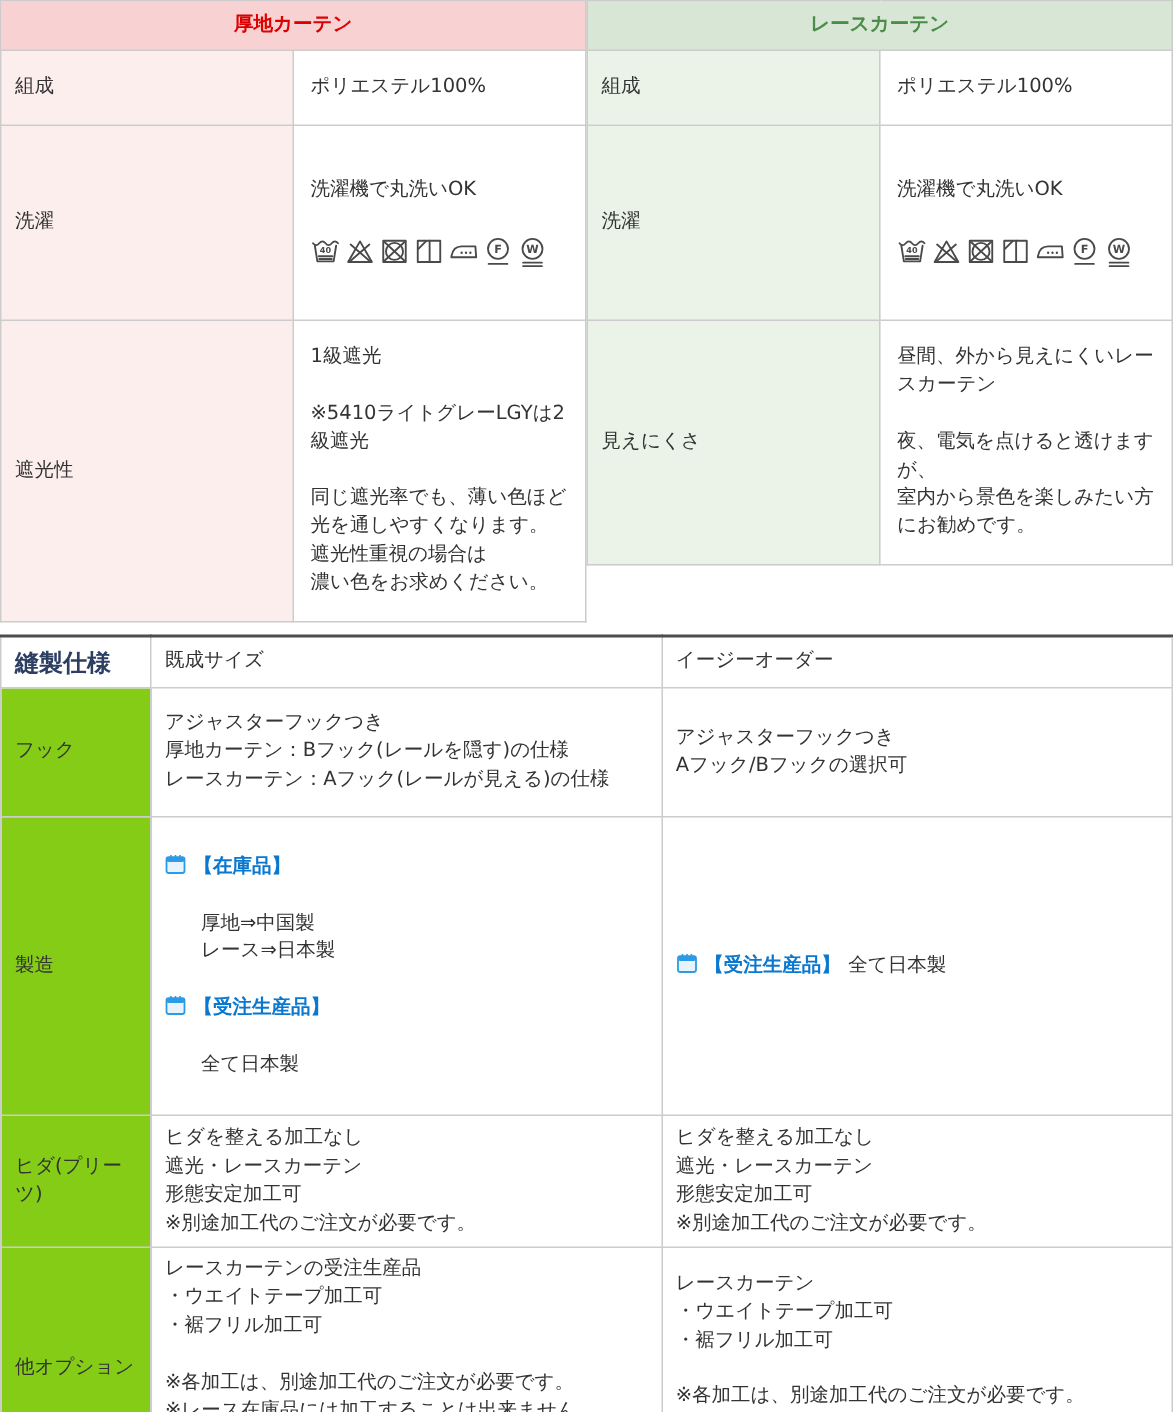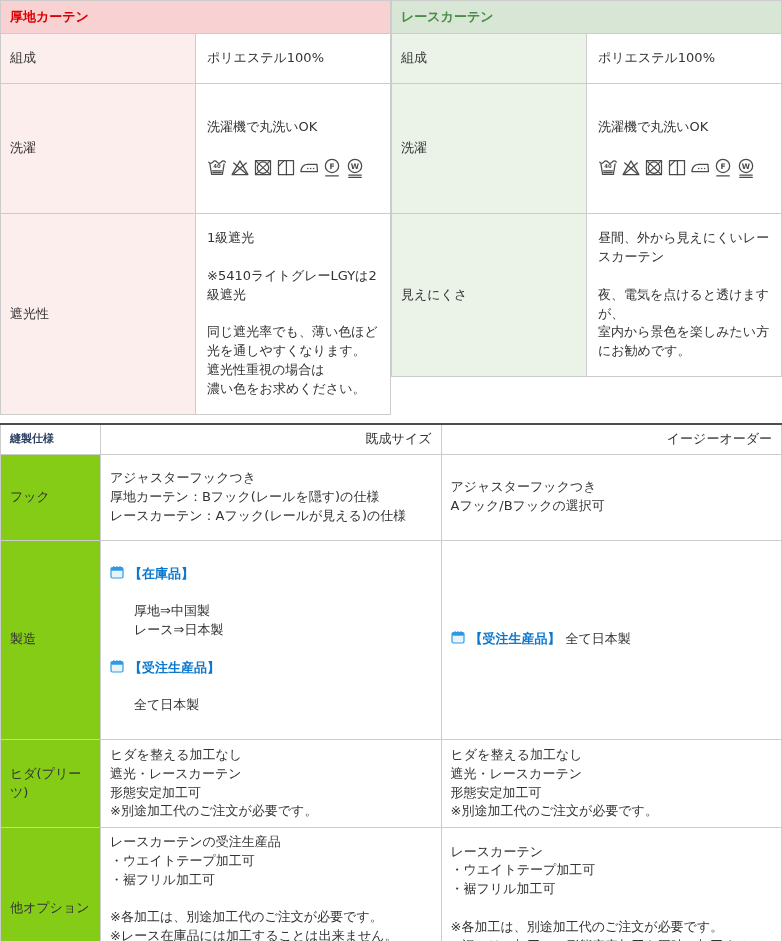--- a/index.html
+++ b/index.html
@@ -3,43 +3,43 @@
 <meta charset="utf-8">
 <style>
   html,body{margin:0;padding:0;background:#fff}
   body{width:782px;font-family:"DejaVu Sans","Liberation Sans",sans-serif;font-size:13px;color:#333;line-height:1.45}
   table{border-collapse:collapse;table-layout:fixed}
   td,th{border:1px solid #ccc;vertical-align:middle}
 
   
   .top-tables{display:flex;align-items:flex-start}
   .spec{width:391px}
-  .spec th.title{height:26px;text-align:left;padding:3px 9px;font-size:13px}
+  .spec th.title{height:26px;text-align:center;padding:3px 9px;font-size:13px}
   .thick th.title{background:#f8d2d2;color:#dd0000}
   .lace  th.title{background:#d8e7d5;color:#4a8c48}
   .spec td.lbl{width:110px;padding:4px 9px;font-weight:normal}
   .thick td.lbl{background:#fdeeee}
   .lace  td.lbl{background:#ebf3e9}
   .spec td.val{padding:15px 11px;white-space:pre-line}
   .r-comp{height:30px}.r-wash{height:52px}.r-shade{height:150px}
   .r-vis{height:118px}.r-uv{height:24px}
 
   
   .ci-row{display:flex;gap:3px;align-items:flex-end;margin-top:2px}
   .ci svg{height:22px;width:20px;display:block}
   .ci .s{fill:none;stroke:#4a4a4a;stroke-width:1.5;stroke-linecap:round;stroke-linejoin:round}
   .ci .t{fill:#4a4a4a;stroke:none;font-weight:bold;text-anchor:middle;font-family:inherit}
   .ci .d{fill:#4a4a4a;stroke:none}
 
   
   .sewing{width:782px;margin-top:8px;border-top:2px solid #4d4d4d}
   .sewing col.c-lbl{width:100px}
   .sewing th,.sewing td{padding:5px 9px}
-  .sewing th.corner{text-align:left;color:#2c3f63;font-size:11px}
-  .sewing th.hdr{font-weight:normal;text-align:right}
+  .sewing th.corner{text-align:left;color:#2c3f63;font-size:16px}
+  .sewing th.hdr{font-weight:normal;text-align:left}
   .sewing td.lbl{font-weight:normal;background:#84cc16}
   .sewing td.val{white-space:pre-line;vertical-align:middle}
   .sw-hdr{height:30px}.sw-hook{height:86px}.sw-yama{height:30px}.sw-tsugi{height:52px}
   .sw-mfg{height:104px}.sw-pleats{height:88px}.sw-opts{height:144px}
 
   
   .blue{color:#0b78cf;font-weight:bold}
   .mfg-line{display:flex;align-items:flex-start;gap:5px}
   .mfg-indent{padding-left:24px;white-space:pre-line}
   .cal svg{width:14px;height:14px;display:block}

